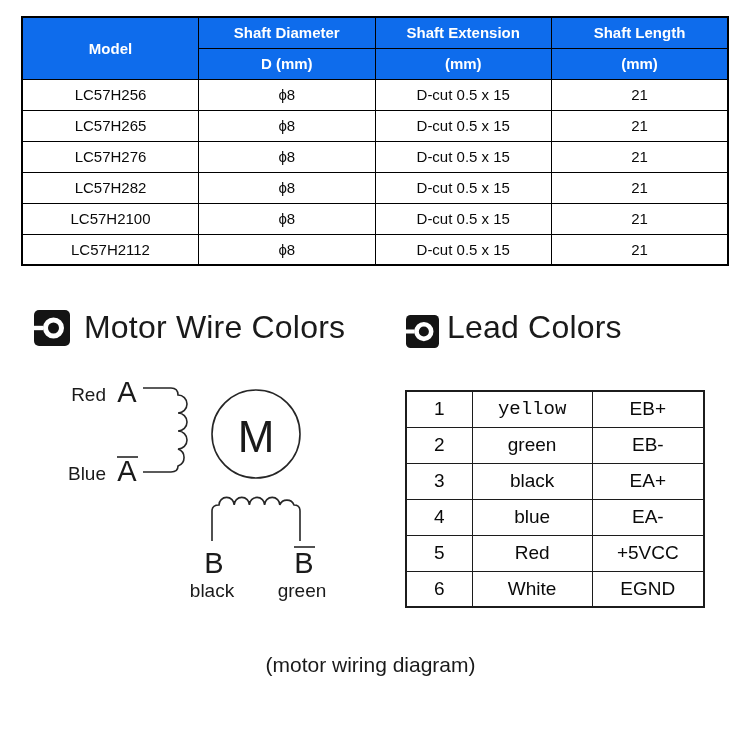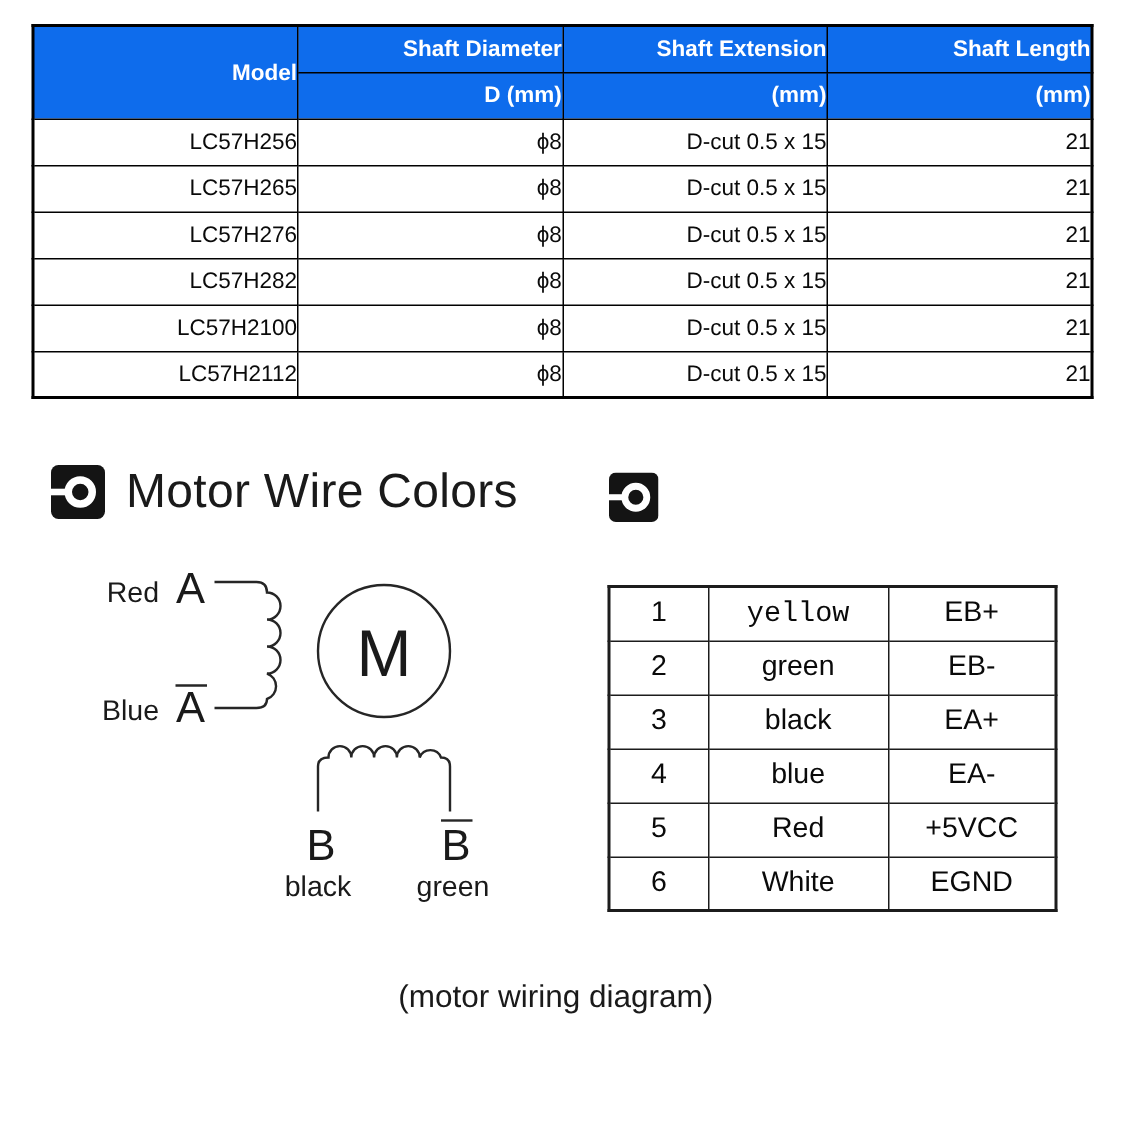--- a/index.html
+++ b/index.html
@@ -12,21 +12,21 @@
   body{
     width:750px;height:753px;position:relative;overflow:hidden;
     font-family:"Liberation Sans","DejaVu Sans",sans-serif;color:#111;
   }
   
   .spec-table{
     position:absolute;left:21px;top:16px;width:708px;
     border-collapse:collapse;table-layout:fixed;
   }
   .spec-table th,.spec-table td{
-    border:1px solid #000;text-align:right;vertical-align:middle;
+    border:1px solid #000;text-align:center;vertical-align:middle;
     font-size:15px;padding:0;
   }
   .spec-table{border:2px solid #000;}
   .spec-table th{
     background:var(--header-bg);color:var(--header-text);
     font-weight:700;height:31px;
   }
   .spec-table td{height:31px;color:#0a0a0a;}
   
   .bullseye{
@@ -123,20 +123,21 @@
   <rect x="0" y="15.8" width="9.5" height="4.4" fill="#ffffff"></rect>
 </svg>
 <div id="motor-title" class="section-title">Motor Wire Colors</div>
 
 <svg id="encoder-icon" class="bullseye" viewBox="0 0 36 36">
   <rect x="0" y="0" width="36" height="36" rx="5" fill="#141414"></rect>
   <circle cx="19.5" cy="18" r="8" fill="none" stroke="#ffffff" stroke-width="5"></circle>
   <rect x="0" y="15.8" width="9.5" height="4.4" fill="#ffffff"></rect>
 </svg>
 <div id="encoder-title" class="section-title">
+  <div>Lead Colors</div>
 </div>
 
 <svg class="wiring-svg" width="330" height="235" viewBox="0 0 330 235">
 
   <path class="wire" d="M103,13 L131,13 Q138,13 138,20
            A 9 9 0 0 1 138,38
            A 9 9 0 0 1 138,56
            A 9 9 0 0 1 138,74
            A 9 9 0 0 1 138,91
            Q138,97 131,97 L103,97"></path>

